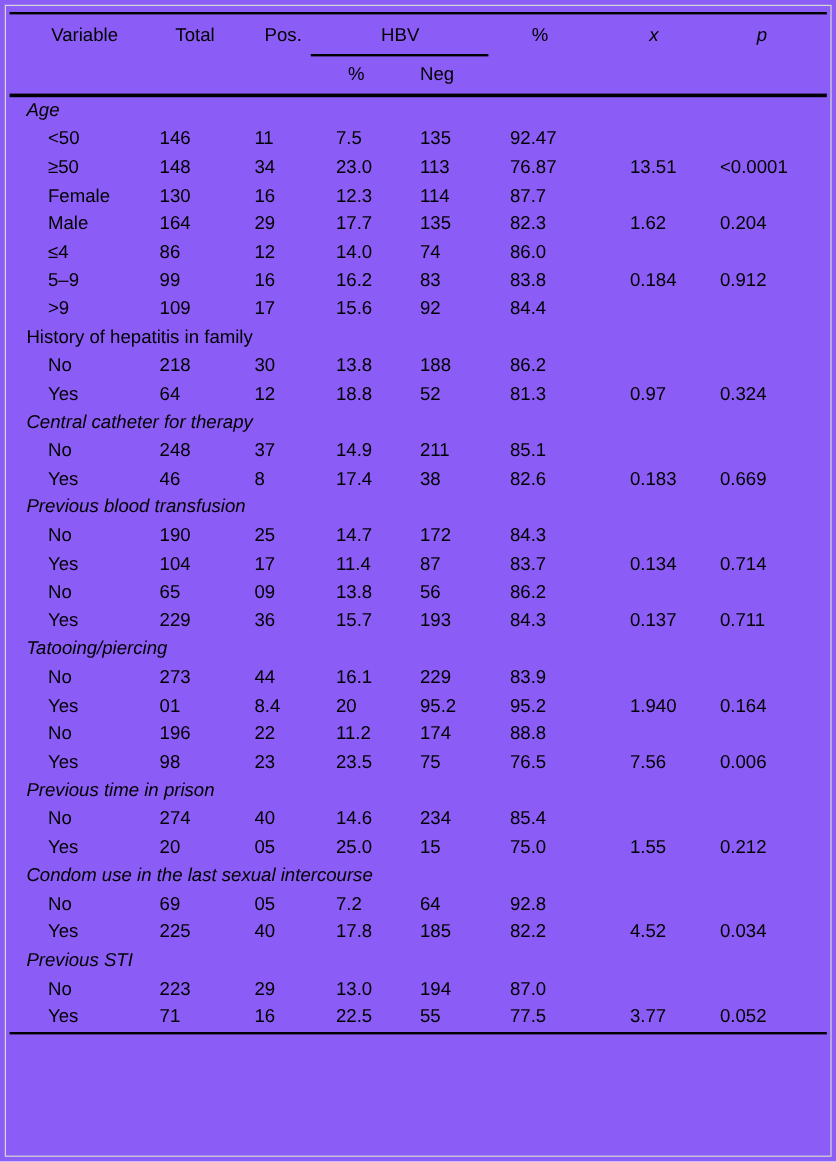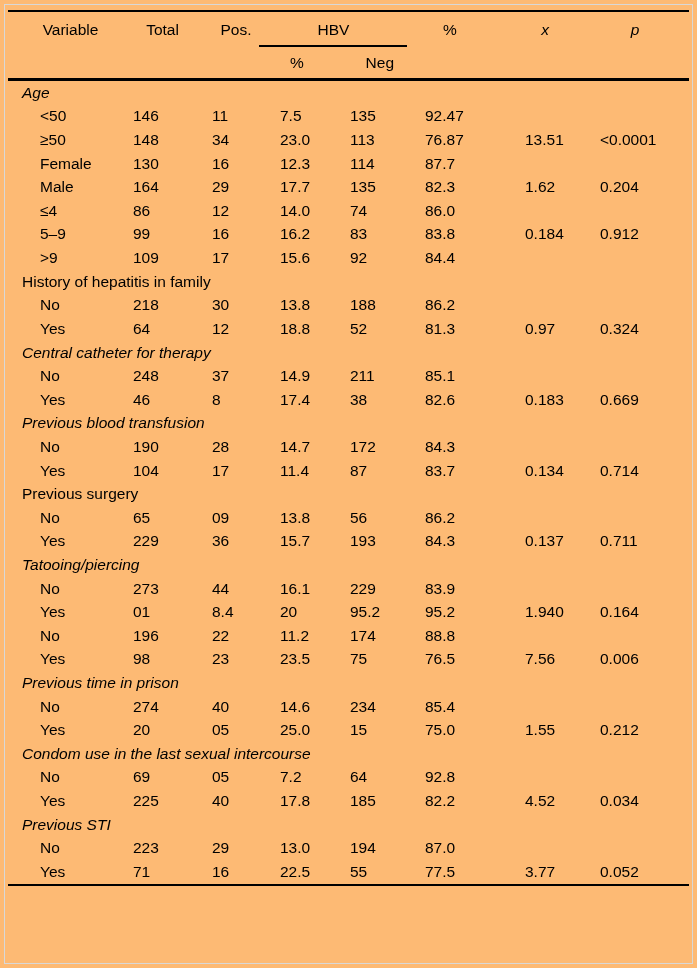--- a/index.html
+++ b/index.html
@@ -1,19 +1,19 @@
 <!DOCTYPE html>
 <html><head>
 <meta charset="utf-8">
 <style>
   html,body{margin:0;padding:0;background:#fff;}
   .page{
     position:relative;
     width:697px;height:968px;
-    background:#fdba74;
+    background:#8b5cf6;
     font-family:"Liberation Sans","DejaVu Sans",sans-serif;
     color:#000;
     overflow:hidden;
   }
   .frame{position:absolute;inset:4px;border:1px solid #d8d8d8;pointer-events:none;}
   .table{position:absolute;left:8px;top:10px;width:681px;}
   .toprule{height:2px;background:#000;}
   .midrule{height:3px;background:#000;}
   .botrule{height:2px;background:#000;}
   .h1,.h2,.trow{
@@ -25,21 +25,21 @@
   .h2{height:30px;align-items:center;}
   .hc{text-align:center;}
   .h1 .c2{padding-right:20px;}
   .h1 .c3{padding-right:20px;}
   .hbv{grid-column:4/6;text-align:center;padding-right:38px;}
   .h1 .c6{padding-right:50px;}
   .h1 .c7{padding-right:35px;}
   .h1 .c8{padding-right:19px;}
   .hbv-rule{position:absolute;top:35px;left:251px;width:148px;height:2px;background:#000;}
   .h2 .s4{grid-column:4;text-align:center;padding-right:36px;}
-  .h2 .s5{grid-column:5;text-align:right;padding-right:31px;}
+  .h2 .s5{grid-column:5;text-align:left;padding-right:31px;}
   .it{font-style:italic;}
   .tbody{}
   .srow{
     height:23.62px;display:flex;align-items:center;
     padding-left:14px;font-size:15.5px;
   }
   .trow{height:23.62px;align-items:center;}
   .trow .c{white-space:nowrap;overflow:visible;}
   .trow .c1{padding-left:32px;}
 </style>
@@ -182,38 +182,37 @@
           <div class="c c4">17.4</div>
           <div class="c c5">38</div>
           <div class="c c6">82.6</div>
           <div class="c c7">0.183</div>
           <div class="c c8">0.669</div>
         </div>
         <div class="srow it">Previous blood transfusion</div>
         <div class="trow">
           <div class="c c1">No</div>
           <div class="c c2">190</div>
-          <div class="c c3">28</div>
+          <div class="c c3">25</div>
           <div class="c c4">14.7</div>
           <div class="c c5">172</div>
           <div class="c c6">84.3</div>
           <div class="c c7"></div>
           <div class="c c8"></div>
         </div>
         <div class="trow">
           <div class="c c1">Yes</div>
           <div class="c c2">104</div>
           <div class="c c3">17</div>
           <div class="c c4">11.4</div>
           <div class="c c5">87</div>
           <div class="c c6">83.7</div>
           <div class="c c7">0.134</div>
           <div class="c c8">0.714</div>
         </div>
-        <div class="srow">Previous surgery</div>
         <div class="trow">
           <div class="c c1">No</div>
           <div class="c c2">65</div>
           <div class="c c3">09</div>
           <div class="c c4">13.8</div>
           <div class="c c5">56</div>
           <div class="c c6">86.2</div>
           <div class="c c7"></div>
           <div class="c c8"></div>
         </div>

